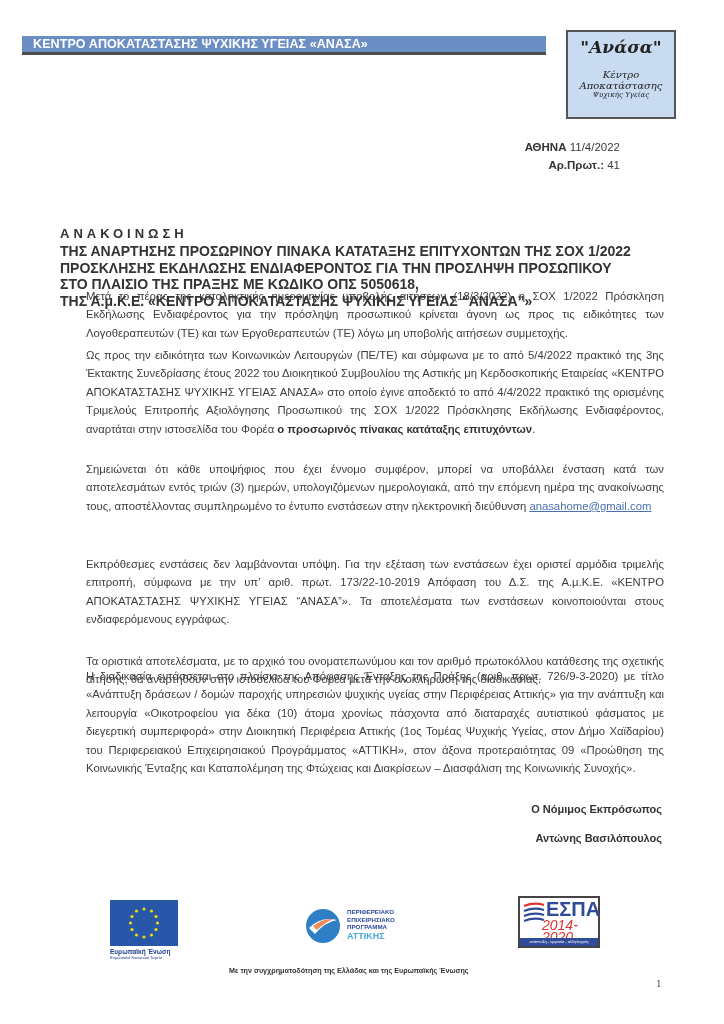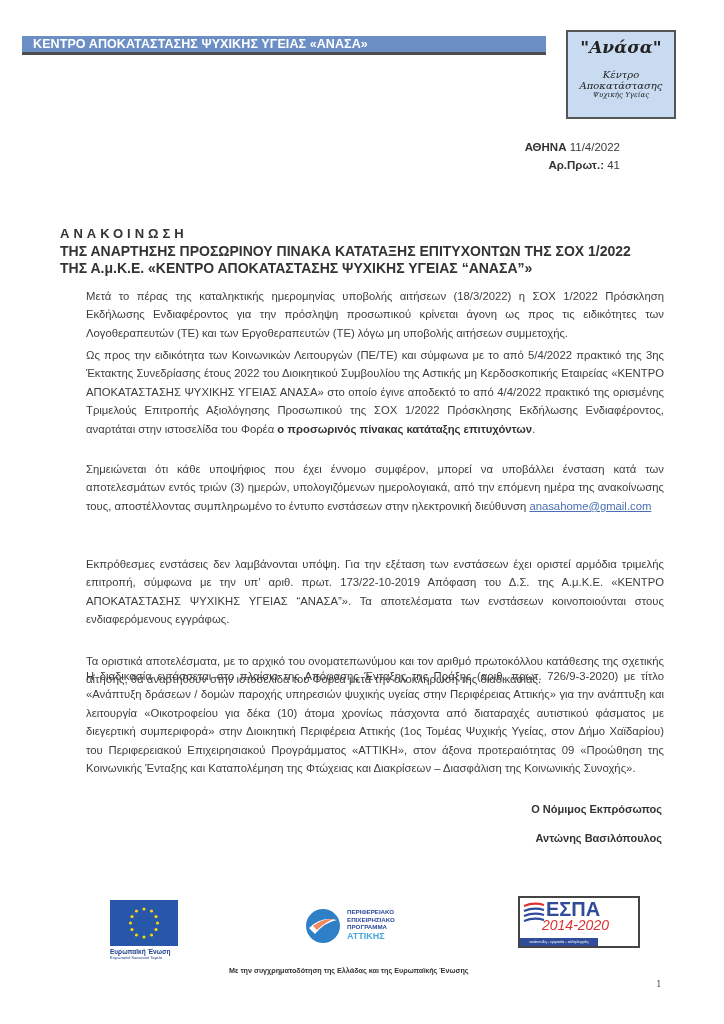--- a/index.html
+++ b/index.html
@@ -42,21 +42,21 @@
 
   .sign { position: absolute; right: 62px; text-align: left; font-size: 11px; font-weight: bold; color: #333; }
 
   .eu-logo { position: absolute; left: 110px; top: 900px; width: 68px; height: 66px; }
   .eu-flag { width: 68px; height: 46px; background: #2856a8; position: relative; }
   .eu-cap { font-size: 6.5px; color: #1e3f8a; font-weight: bold; margin-top: 2px; }
   .eu-cap2 { font-size: 4px; color: #1e3f8a; }
   .pep-logo { position: absolute; left: 303px; top: 906px; width: 130px; height: 40px; }
   .pep-text { position: absolute; left: 44px; top: 2px; font-size: 6.2px; line-height: 7.5px; color: #2e4a9c; font-weight: bold; }
   .pep-text .att { color: #4aa8dc; font-size: 9px; line-height: 10px; }
-  .espa-logo { position: absolute; left: 518px; top: 896px; width: 78px; height: 48px; border: 2px solid #444; background: #fff; padding-left: 40px; }
+  .espa-logo { position: absolute; left: 518px; top: 896px; width: 78px; height: 48px; border: 2px solid #444; background: #fff; }
   .espa-title { position: absolute; left: 26px; top: 0px; font-size: 20px; font-weight: bold; color: #2f4b99; line-height: 22px; }
   .espa-years { position: absolute; left: 22px; top: 21px; font-size: 14px; color: #d33; line-height: 12px; font-style: italic; }
   .espa-strip { position: absolute; left: 0; bottom: 0; width: 78px; height: 8px; background: #2f4b99; color: #fff; font-size: 4px; line-height: 8px; text-align: center; }
   .footer-note { position: absolute; left: 229px; top: 966px; font-size: 7.2px; font-weight: bold; color: #333; }
   .page-num { position: absolute; left: 656px; top: 979px; font-size: 9px; color: #555; font-family: "DejaVu Serif", serif; }
 </style>
 </head>
 <body>
 
 <div class="header-bar">
@@ -69,20 +69,22 @@
 </div>
 
 <div class="meta">
   <div><b>ΑΘΗΝΑ</b> <span>11/4/2022</span></div>
   <div><b>Αρ.Πρωτ.:</b> <span>41</span></div>
 </div>
 
 <div class="title-block">
   <div class="main">ΑΝΑΚΟΙΝΩΣΗ</div>
   <div class="sub">ΤΗΣ ΑΝΑΡΤΗΣΗΣ ΠΡΟΣΩΡΙΝΟΥ ΠΙΝΑΚΑ ΚΑΤΑΤΑΞΗΣ ΕΠΙΤΥΧΟΝΤΩΝ ΤΗΣ ΣΟΧ 1/2022</div>
+  <div class="sub">ΠΡΟΣΚΛΗΣΗΣ ΕΚΔΗΛΩΣΗΣ ΕΝΔΙΑΦΕΡΟΝΤΟΣ ΓΙΑ ΤΗΝ ΠΡΟΣΛΗΨΗ ΠΡΟΣΩΠΙΚΟΥ</div>
+  <div class="sub">ΣΤΟ ΠΛΑΙΣΙΟ ΤΗΣ ΠΡΑΞΗΣ ΜΕ ΚΩΔΙΚΟ ΟΠΣ 5050618,</div>
   <div class="sub">ΤΗΣ Α.μ.Κ.Ε. «ΚΕΝΤΡΟ ΑΠΟΚΑΤΑΣΤΑΣΗΣ ΨΥΧΙΚΗΣ ΥΓΕΙΑΣ “ΑΝΑΣΑ”»</div>
 </div>
 
 <div class="para" style="top:287px;">Μετά το πέρας της καταληκτικής ημερομηνίας υποβολής αιτήσεων (18/3/2022) η ΣΟΧ 1/2022 Πρόσκληση Εκδήλωσης Ενδιαφέροντος για την πρόσληψη προσωπικού κρίνεται άγονη ως προς τις ειδικότητες των Λογοθεραπευτών (ΤΕ) και των Εργοθεραπευτών (ΤΕ) λόγω μη υποβολής αιτήσεων συμμετοχής.</div>
 
 <div class="para" style="top:346px;"><span>Ως προς την ειδικότητα των Κοινωνικών Λειτουργών (ΠΕ/ΤΕ) και σύμφωνα με το από 5/4/2022 πρακτικό της 3ης Έκτακτης Συνεδρίασης έτους 2022 του Διοικητικού Συμβουλίου της Αστικής μη Κερδοσκοπικής Εταιρείας «ΚΕΝΤΡΟ ΑΠΟΚΑΤΑΣΤΑΣΗΣ ΨΥΧΙΚΗΣ ΥΓΕΙΑΣ ΑΝΑΣΑ» στο οποίο έγινε αποδεκτό το από 4/4/2022 πρακτικό της ορισμένης Τριμελούς Επιτροπής Αξιολόγησης Προσωπικού της ΣΟΧ 1/2022 Πρόσκλησης Εκδήλωσης Ενδιαφέροντος, αναρτάται στην ιστοσελίδα του Φορέα </span><b>ο προσωρινός πίνακας κατάταξης επιτυχόντων</b><span>.</span></div>
 
 <div class="para" style="top:460px;"><span>Σημειώνεται ότι κάθε υποψήφιος που έχει έννομο συμφέρον, μπορεί να υποβάλλει ένσταση κατά των αποτελεσμάτων εντός τριών (3) ημερών, υπολογιζόμενων ημερολογιακά, από την επόμενη ημέρα της ανακοίνωσης τους, αποστέλλοντας συμπληρωμένο το έντυπο ενστάσεων στην ηλεκτρονική διεύθυνση </span><a class="email">anasahome@gmail.com</a></div>
 
 <div class="para" style="top:543px;margin-top:12px;">Εκπρόθεσμες ενστάσεις δεν λαμβάνονται υπόψη. Για την εξέταση των ενστάσεων έχει οριστεί αρμόδια τριμελής επιτροπή, σύμφωνα με την υπ’ αριθ. πρωτ. 173/22-10-2019 Απόφαση του Δ.Σ. της Α.μ.Κ.Ε. «ΚΕΝΤΡΟ ΑΠΟΚΑΤΑΣΤΑΣΗΣ ΨΥΧΙΚΗΣ ΥΓΕΙΑΣ “ΑΝΑΣΑ”». Τα αποτελέσματα των ενστάσεων κοινοποιούνται στους ενδιαφερόμενους εγγράφως.</div>

